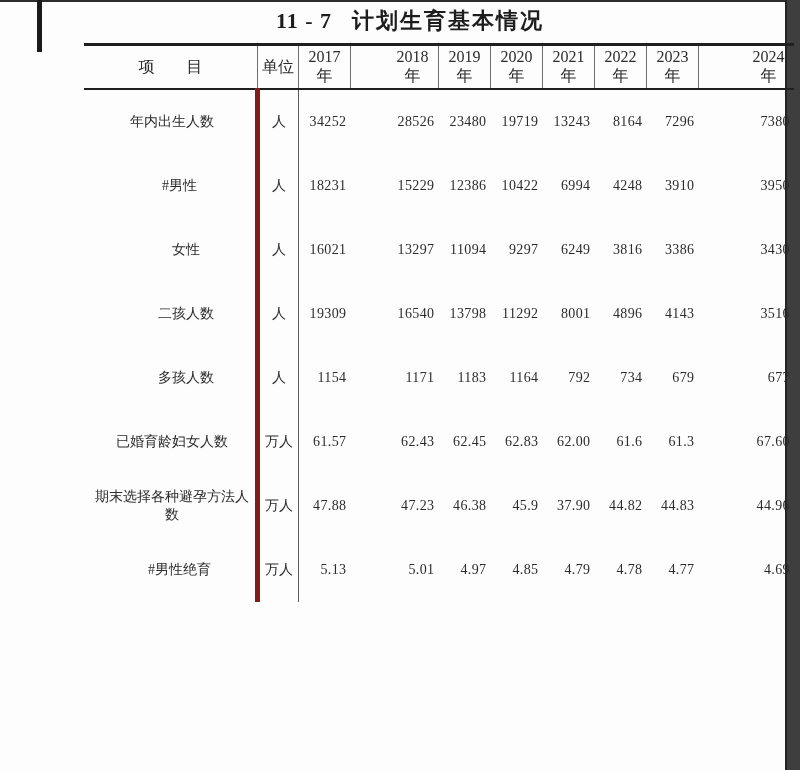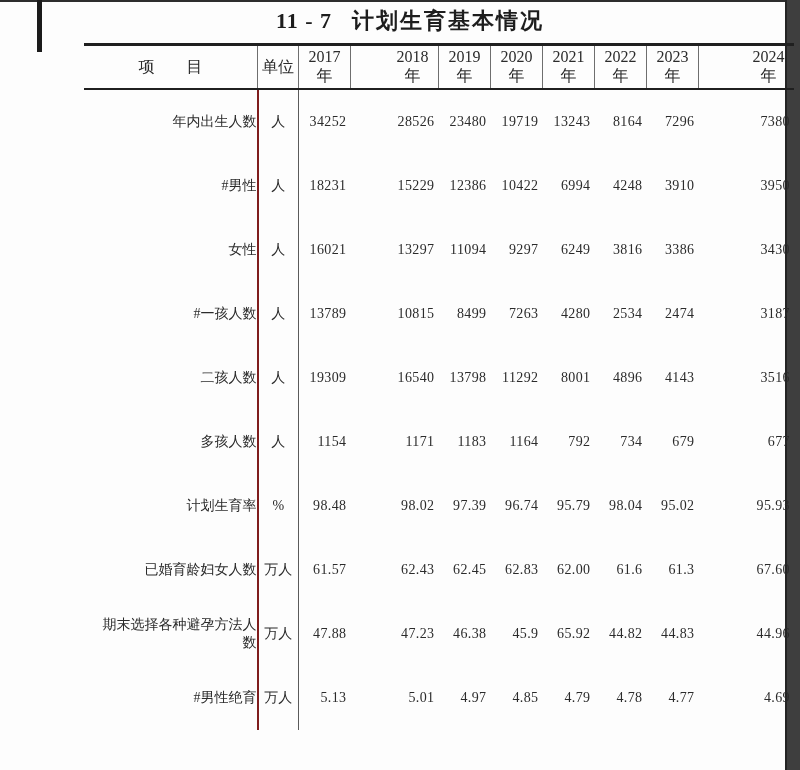--- a/index.html
+++ b/index.html
@@ -36,21 +36,21 @@
     border-collapse: collapse; table-layout: fixed;
     border-top: 3px solid #1f1f1f;
   }
   th, td { padding: 0; font-weight: normal; }
   thead th {
     height: 42px; font-size: 16px; text-align: center;
     border-bottom: 2px solid #1f1f1f; color: #2b2b2b;
   }
   thead th + th { border-left: 1px solid #6e6e6e; }
   tbody td { height: 64px; font-size: 14px; color: #2b2b2b; }
-  td.label-cell { text-align: right; border-right: 2px solid #7f1d1d; }
+  td.label-cell { text-align: center; border-right: 5px solid #7f1d1d; }
   td.unit-cell  { text-align: center; border-right: 1px solid #5a5a5a; }
   td.value-cell { text-align: right; padding-right: 4px; letter-spacing: 0.4px; }
   td.label-cell.ind0 { padding-left: 5px; }
   td.label-cell.ind1 { padding-left: 20px; }
   td.label-cell.ind2 { padding-left: 33px; }
 </style>
 </head>
 <body>
 
 <div class="page">
@@ -108,32 +108,20 @@
           <td class="value-cell">16021</td>
           <td class="value-cell">13297</td>
           <td class="value-cell">11094</td>
           <td class="value-cell">9297</td>
           <td class="value-cell">6249</td>
           <td class="value-cell">3816</td>
           <td class="value-cell">3386</td>
           <td class="value-cell">3430</td>
         </tr>
         <tr>
-          <td class="label-cell ind1">#一孩人数</td>
-          <td class="unit-cell">人</td>
-          <td class="value-cell">13789</td>
-          <td class="value-cell">10815</td>
-          <td class="value-cell">8499</td>
-          <td class="value-cell">7263</td>
-          <td class="value-cell">4280</td>
-          <td class="value-cell">2534</td>
-          <td class="value-cell">2474</td>
-          <td class="value-cell">3187</td>
-        </tr>
-        <tr>
           <td class="label-cell ind2">二孩人数</td>
           <td class="unit-cell">人</td>
           <td class="value-cell">19309</td>
           <td class="value-cell">16540</td>
           <td class="value-cell">13798</td>
           <td class="value-cell">11292</td>
           <td class="value-cell">8001</td>
           <td class="value-cell">4896</td>
           <td class="value-cell">4143</td>
           <td class="value-cell">3516</td>
@@ -144,51 +132,39 @@
           <td class="value-cell">1154</td>
           <td class="value-cell">1171</td>
           <td class="value-cell">1183</td>
           <td class="value-cell">1164</td>
           <td class="value-cell">792</td>
           <td class="value-cell">734</td>
           <td class="value-cell">679</td>
           <td class="value-cell">677</td>
         </tr>
         <tr>
-          <td class="label-cell ind0">计划生育率</td>
-          <td class="unit-cell">%</td>
-          <td class="value-cell">98.48</td>
-          <td class="value-cell">98.02</td>
-          <td class="value-cell">97.39</td>
-          <td class="value-cell">96.74</td>
-          <td class="value-cell">95.79</td>
-          <td class="value-cell">98.04</td>
-          <td class="value-cell">95.02</td>
-          <td class="value-cell">95.93</td>
-        </tr>
-        <tr>
           <td class="label-cell ind0">已婚育龄妇女人数</td>
           <td class="unit-cell">万人</td>
           <td class="value-cell">61.57</td>
           <td class="value-cell">62.43</td>
           <td class="value-cell">62.45</td>
           <td class="value-cell">62.83</td>
           <td class="value-cell">62.00</td>
           <td class="value-cell">61.6</td>
           <td class="value-cell">61.3</td>
           <td class="value-cell">67.60</td>
         </tr>
         <tr>
           <td class="label-cell ind0">期末选择各种避孕方法人数</td>
           <td class="unit-cell">万人</td>
           <td class="value-cell">47.88</td>
           <td class="value-cell">47.23</td>
           <td class="value-cell">46.38</td>
           <td class="value-cell">45.9</td>
-          <td class="value-cell">65.92</td>
+          <td class="value-cell">37.90</td>
           <td class="value-cell">44.82</td>
           <td class="value-cell">44.83</td>
           <td class="value-cell">44.96</td>
         </tr>
         <tr>
           <td class="label-cell ind1">#男性绝育</td>
           <td class="unit-cell">万人</td>
           <td class="value-cell">5.13</td>
           <td class="value-cell">5.01</td>
           <td class="value-cell">4.97</td>

